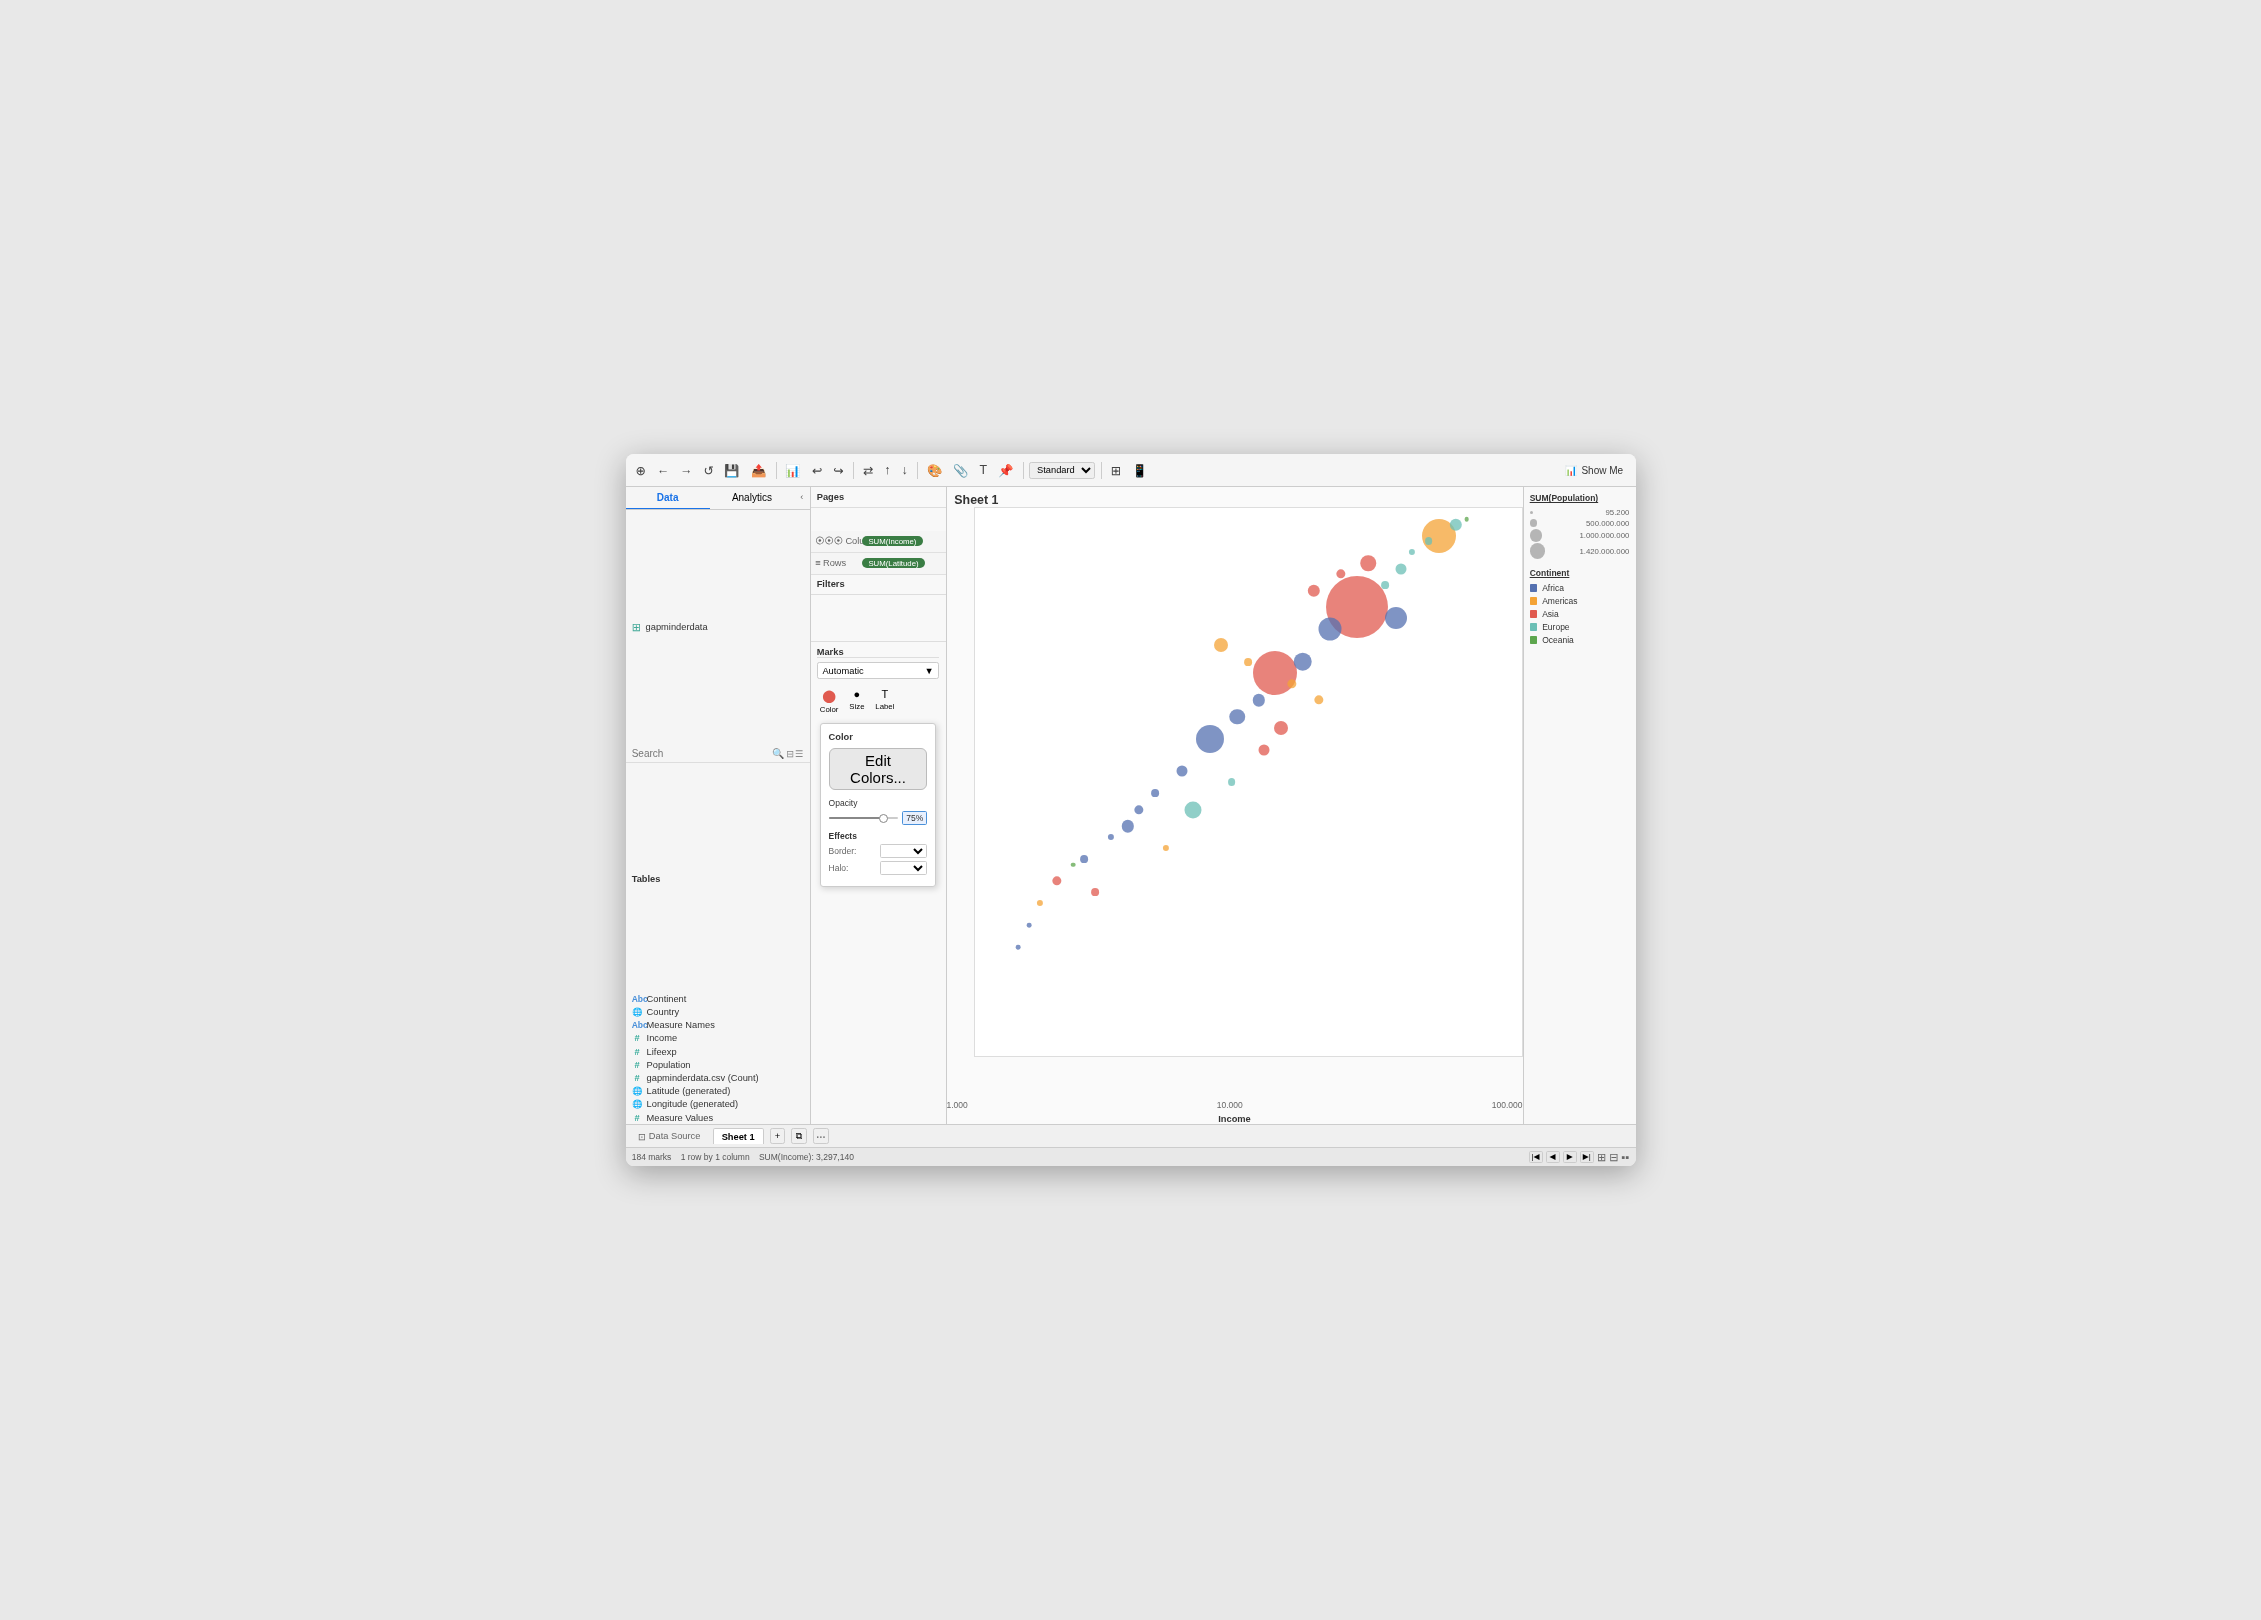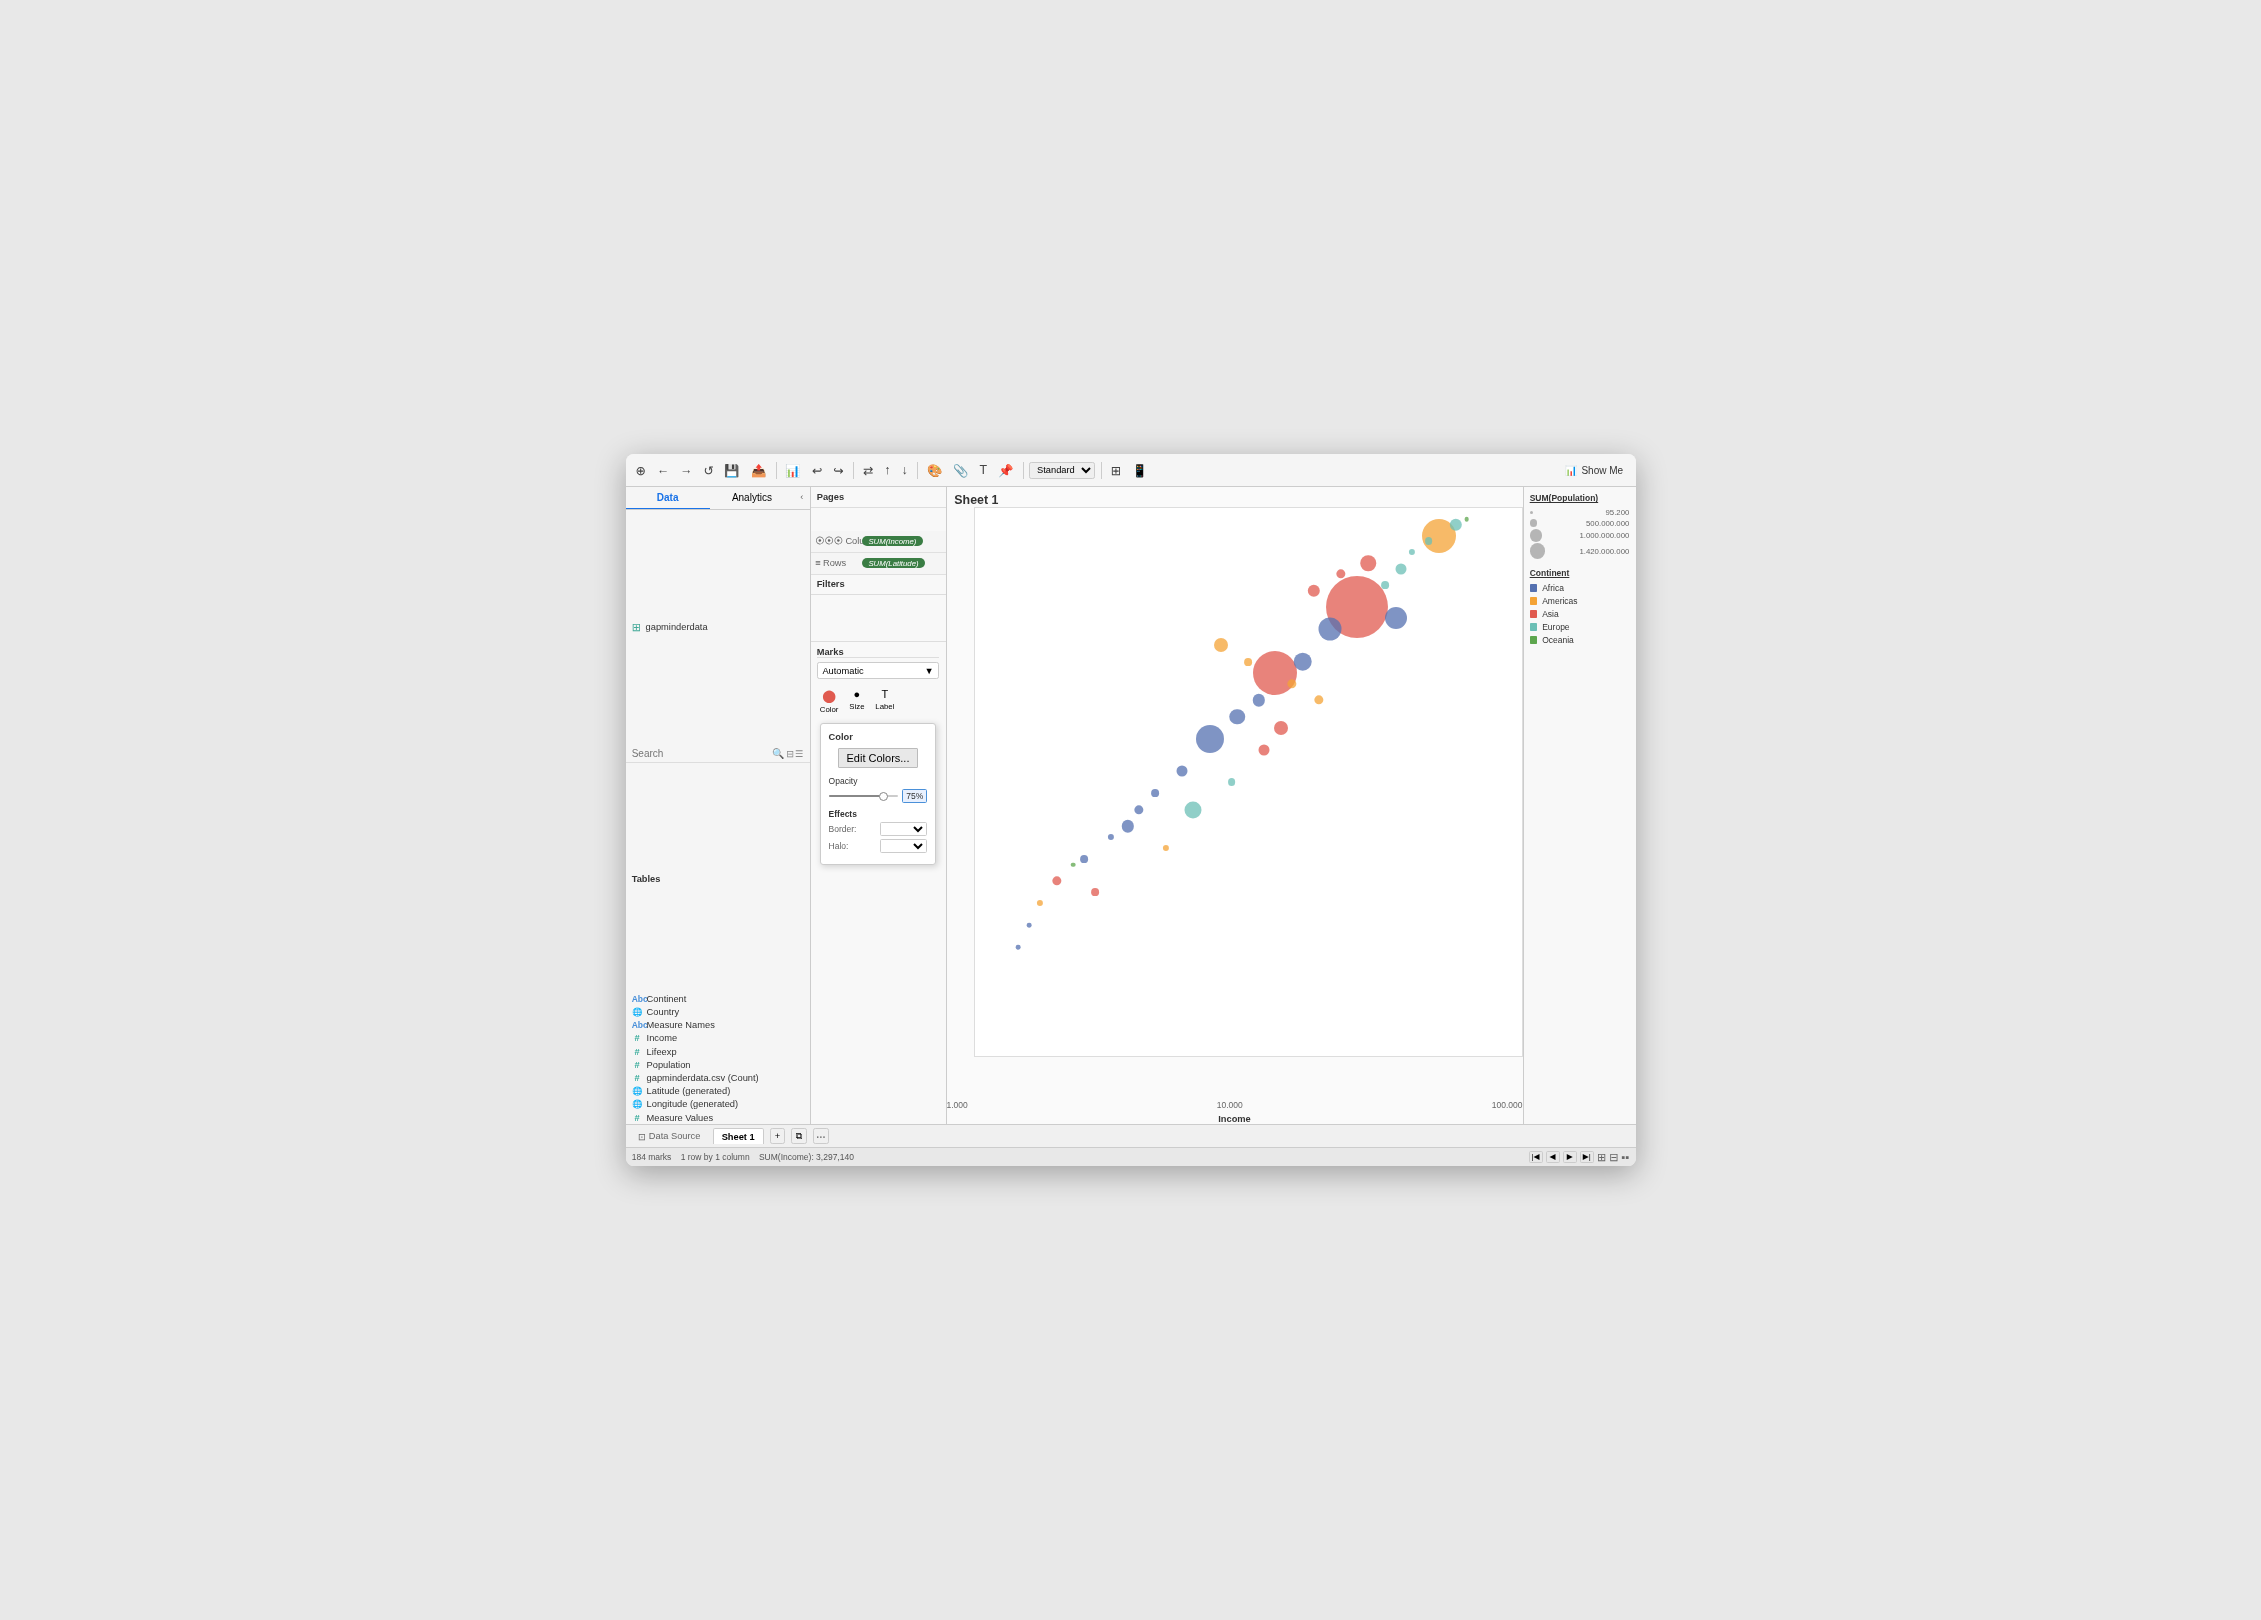--- a/index.html
+++ b/index.html
@@ -34,36 +34,36 @@
     .center-panel { width: 136px; background: #f8f8f8; border-right: 0.8px solid #ccc; flex-shrink: 0; display: flex; flex-direction: column; }
     .section-header { padding: 4.7px 6.2px; font-size: 9.3px; font-weight: 600; color: #333; border-bottom: 0.8px solid #ddd; }
     .filters-area { min-height: 47px; border-bottom: 0.8px solid #ddd; }
     .marks-section { padding: 4.7px 6.2px; }
     .marks-dropdown { display: flex; align-items: center; justify-content: space-between; border: 0.8px solid #ccc; border-radius: 2.3px; padding: 2.3px 4.7px; font-size: 9.3px; cursor: pointer; background: white; margin-bottom: 6.2px; }
     .marks-cards { display: flex; gap: 4.7px; margin-bottom: 6.2px; }
     .mark-card { display: flex; flex-direction: column; align-items: center; gap: 1.6px; font-size: 7.8px; cursor: pointer; padding: 3.1px; border-radius: 2.3px; }
     .mark-card .icon { font-size: 12.4px; }
     .color-popup { position: relative; background: white; border: 0.8px solid #ccc; border-radius: 3.1px; padding: 7.8px; margin: 3.1px; box-shadow: 1.6px 1.6px 6.2px rgba(0,0,0,0.15); }
     .popup-title { font-size: 9.3px; font-weight: 700; margin-bottom: 6.2px; color: #333; }
-    .edit-colors-btn { background: #e8e8e8; border: 0.8px solid #bbb; border-radius: 1px; padding: 3.1px 7.8px; font-size: 11px; cursor: pointer; display: block; margin: 0 auto 7.8px; }
+    .edit-colors-btn { background: #e8e8e8; border: 0.8px solid #bbb; border-radius: 6px; padding: 3.1px 7.8px; font-size: 15px; cursor: pointer; display: block; margin: 0 auto 7.8px; }
     .opacity-row { margin-bottom: 6.2px; }
     .opacity-label { font-size: 8.5px; color: #333; margin-bottom: 3.1px; }
     .slider-row { display: flex; align-items: center; gap: 4.7px; }
     .slider { flex: 1; height: 2.3px; background: #ccc; border-radius: 1.6px; position: relative; }
     .slider-fill { height: 100%; background: #888; border-radius: 1.6px; width: 75%; }
     .slider-thumb { width: 9.3px; height: 9.3px; background: white; border: 0.8px solid #888; border-radius: 50%; position: absolute; top: -3.1px; left: 73%; }
     .opacity-val { font-size: 8.5px; background: #e8f0fe; border: 0.8px solid #4a90d9; border-radius: 1.6px; padding: 0.8px 3.1px; color: #333; }
     .effects-label { font-size: 8.5px; color: #333; margin-bottom: 3.1px; font-weight: 600; }
     .effect-row { display: flex; align-items: center; justify-content: space-between; margin-bottom: 3.1px; }
     .effect-name { font-size: 8.5px; color: #666; }
     .effect-dropdown { border: 0.8px solid #ccc; border-radius: 1.6px; background: white; width: 47px; height: 14px; font-size: 7.8px; }
     .chart-area { flex: 1; background: #fafafa; display: flex; flex-direction: column; overflow: hidden; }
     .shelf-row { display: flex; align-items: center; padding: 1.6px 4.7px; border-bottom: 0.8px solid #e0e0e0; min-height: 22px; background: #f5f5f5; }
     .shelf-label { font-size: 9.3px; color: #666; width: 47px; display: flex; align-items: center; gap: 2.3px; }
-    .pill { background: #4a9d5a; color: white; border-radius: 7.8px; padding: 0.8px 7.8px; font-size: 8.5px; display: inline-block; font-style: italic; }
+    .pill { background: #4a9d5a; color: white; border-radius: 7.8px; padding: 0.8px 7.8px; font-size: 8.5px; display: inline-block; }
     .chart-title { font-size: 12.4px; font-weight: 600; color: #333; padding: 6.2px 7.8px 0; }
     .chart-plot { flex: 1; position: relative; background: white; border: 0.8px solid #ddd; margin-left: 27px; margin-bottom: 39px; overflow: hidden; }
     .bubble { position: absolute; border-radius: 50%; opacity: 0.75; }
     .right-panel { width: 113px; background: #f8f8f8; border-left: 0.8px solid #ccc; flex-shrink: 0; padding: 6.2px; font-size: 8.5px; overflow-y: auto; }
     .legend-title { font-size: 8.5px; font-weight: 600; color: #333; margin-bottom: 4.7px; text-decoration: underline; }
     .size-legend { margin-bottom: 9.3px; }
     .size-item { display: flex; align-items: center; justify-content: space-between; margin-bottom: 1.6px; }
     .size-dot { border-radius: 50%; background: #888; opacity: 0.6; }
     .size-val { color: #666; font-size: 7.8px; }
     .color-legend-item { display: flex; align-items: center; gap: 4.7px; margin-bottom: 3.1px; }

